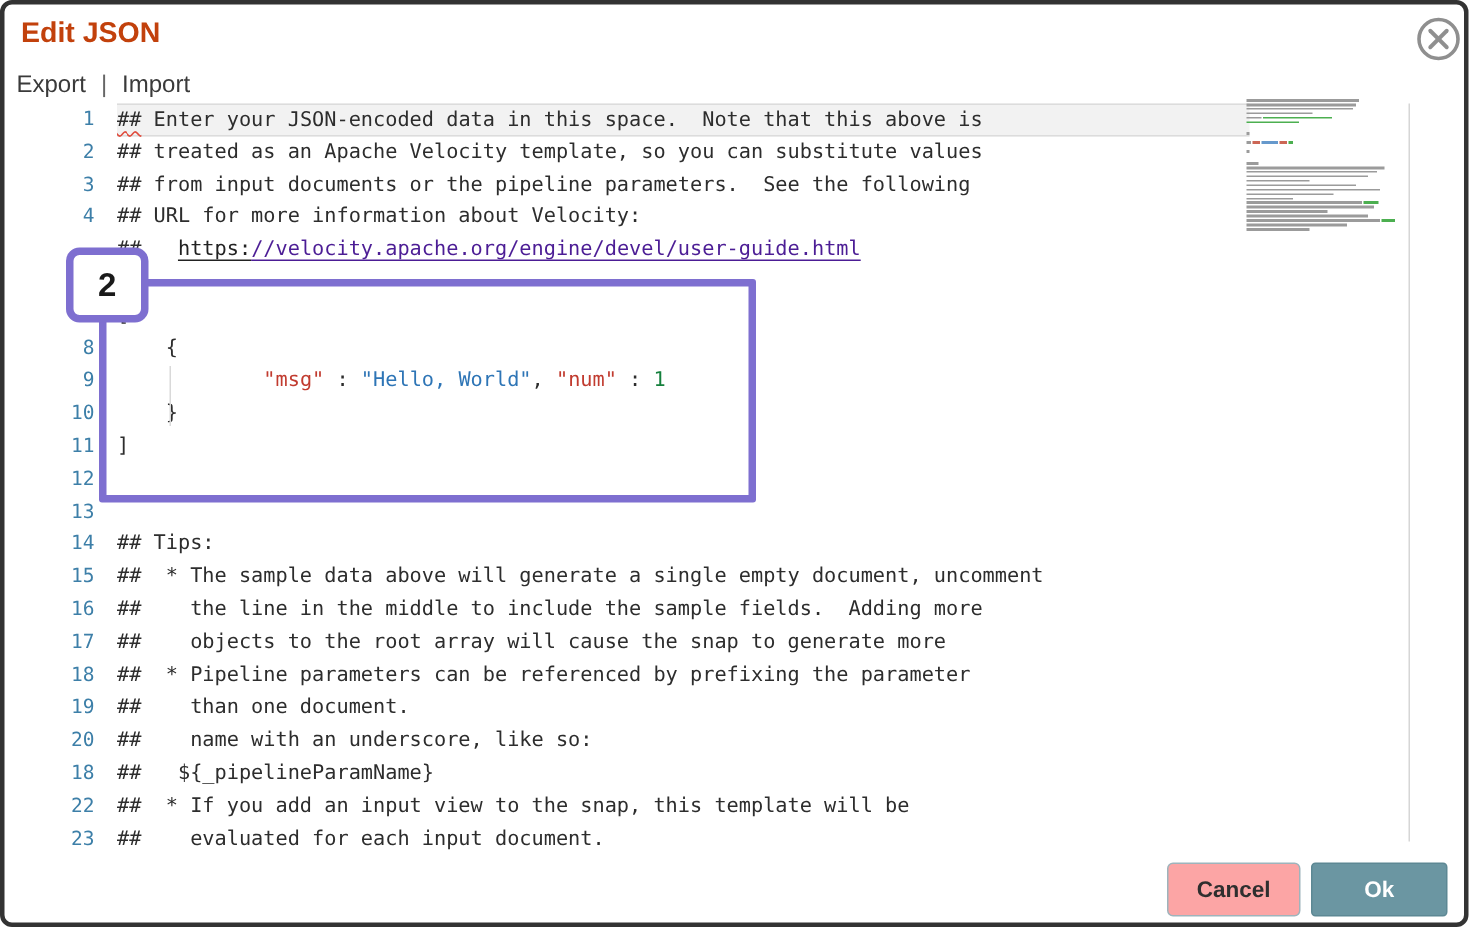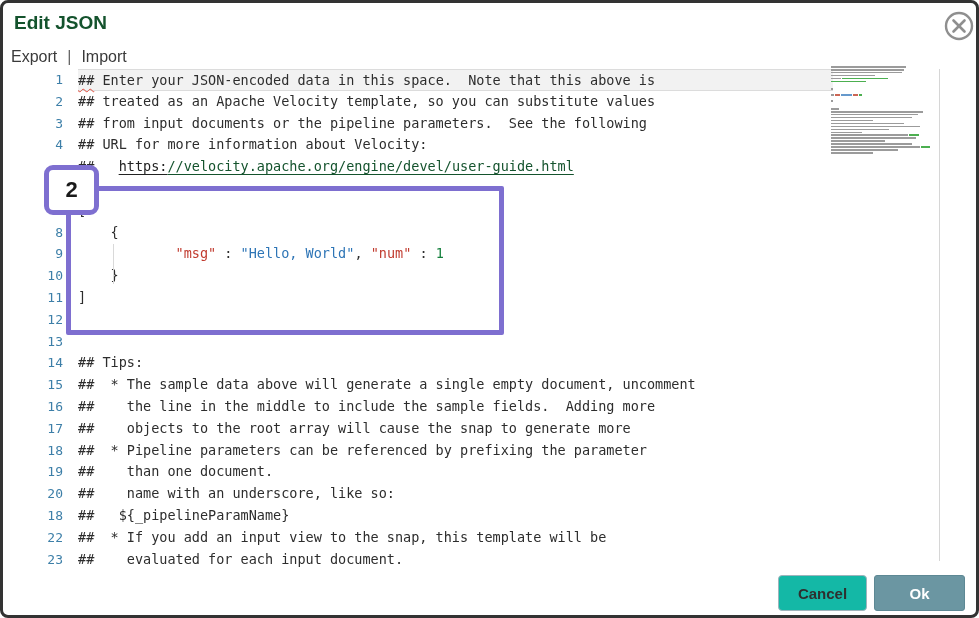--- a/index.html
+++ b/index.html
@@ -1,39 +1,39 @@
 <!DOCTYPE html>
 <html><head>
 <meta charset="utf-8">
 <style>
   html,body{margin:0;padding:0;background:#fff;}
   body{width:979px;height:618px;position:relative;overflow:hidden;
        font-family:"Liberation Sans",sans-serif;}
   .dialog{position:absolute;inset:0;background:#fff;border:3px solid #333;
           border-radius:8px;box-sizing:border-box;}
-  .title{position:absolute;left:11px;top:9px;font-size:19px;font-weight:bold;color:#14532d;}
+  .title{position:absolute;left:11px;top:9px;font-size:19px;font-weight:bold;color:#c2410c;}
   .close-btn{position:absolute;left:939px;top:7px;width:34px;height:34px;background:none;border:none;
              padding:0;cursor:pointer;}
   .links{position:absolute;left:8px;top:45px;font-size:16px;color:#3a3a3a;}
   .links span{cursor:pointer;}
   .links .sep{color:#666;margin:0 10px;}
   
   .gutter{position:absolute;left:0;top:66px;width:66px;text-align:right;}
   .gnum{height:21.8px;line-height:21.8px;font-family:"DejaVu Sans Mono",monospace;
         font-size:13px;color:#3d7fa8;padding-right:6px;}
   .code-lines{position:absolute;left:75px;top:66px;width:755px;}
   .crow{height:21.8px;line-height:21.8px;white-space:pre;font-family:"DejaVu Sans Mono",monospace;
         font-size:13.5px;color:#2d2d2d;box-sizing:border-box;}
   .crow.active{background:#f2f2f2;border-top:1px solid #dcdcdc;border-bottom:1px solid #dcdcdc;}
   .comment,.plain{color:#2d2d2d;}
   .key{color:#c13b2f;}
   .string{color:#2e75b6;}
   .number{color:#15803d;}
   .url-scheme{color:#222;text-decoration:underline;text-underline-offset:3px;text-align:center;}
-  .url-link{color:#14532d;text-decoration:underline;text-underline-offset:3px;}
+  .url-link{color:#4c1d95;text-decoration:underline;text-underline-offset:3px;}
   .squiggle{text-decoration:underline;text-decoration-style:wavy;text-decoration-color:#e04b3c;
             text-decoration-thickness:1px;text-underline-offset:3px;}
   .indent-guide{position:absolute;left:110px;top:241px;width:1px;height:40px;background:#d9d9d9;}
   .editor-right-border{position:absolute;left:936px;top:66px;width:1px;height:492px;background:#d6d6d6;}
   
   .minimap{position:absolute;left:828px;top:63px;width:104px;height:200px;cursor:pointer;}
   .mmblock{position:absolute;left:0;width:100%;}
   .mmrow{height:1.6px;margin-bottom:1.35px;white-space:nowrap;font-size:0;}
   .mmseg{display:inline-block;height:1.6px;margin-right:1px;vertical-align:top;}
   .mm-g{background:#9b9b9b;}
@@ -42,21 +42,21 @@
   .mm-blu{background:#6699cc;}
   
   .ann-rect{position:absolute;left:63px;top:183px;width:438px;height:149px;
             border:5px solid #7e6fd0;border-radius:2px;box-sizing:border-box;pointer-events:none;}
   .ann-label{position:absolute;left:41px;top:162px;width:55px;height:50px;background:#fff;
              border:5px solid #7e6fd0;border-radius:9px;box-sizing:border-box;
              display:flex;align-items:center;justify-content:center;
              font-size:22px;font-weight:bold;color:#1a1a1a;}
   
   .footer{position:absolute;right:11px;top:572px;display:flex;gap:7px;}
-  .btn-cancel{width:89px;height:36px;background:#14b8a6;border:1px solid #9eb4bc;border-radius:4px;
+  .btn-cancel{width:89px;height:36px;background:#fca5a5;border:1px solid #9eb4bc;border-radius:4px;
               font-family:"Liberation Sans",sans-serif;font-size:15px;font-weight:bold;color:#2f2f2f;cursor:pointer;}
   .btn-ok{width:91px;height:36px;background:#6b96a2;border:1px solid #5d8894;border-radius:3px;
           font-family:"Liberation Sans",sans-serif;font-size:15px;font-weight:bold;color:#fff;cursor:pointer;}
 </style>
 </head>
 <body>
 
 <div class="dialog">
 
   <div class="title">Edit JSON</div>

